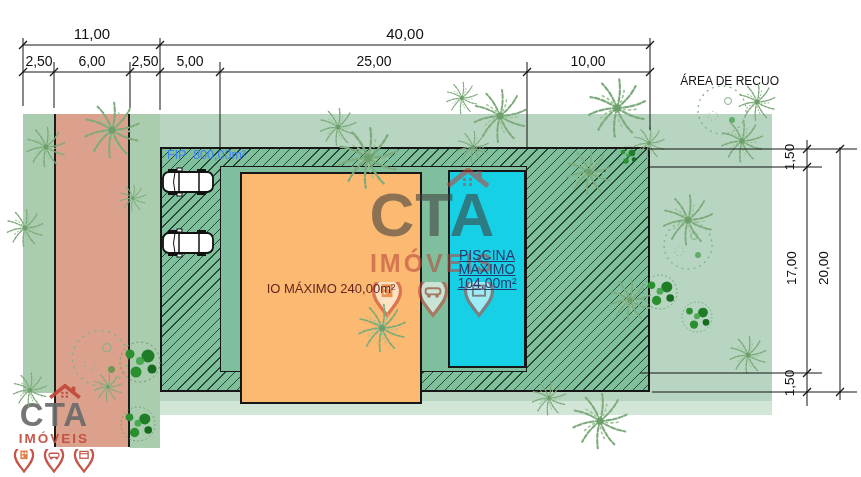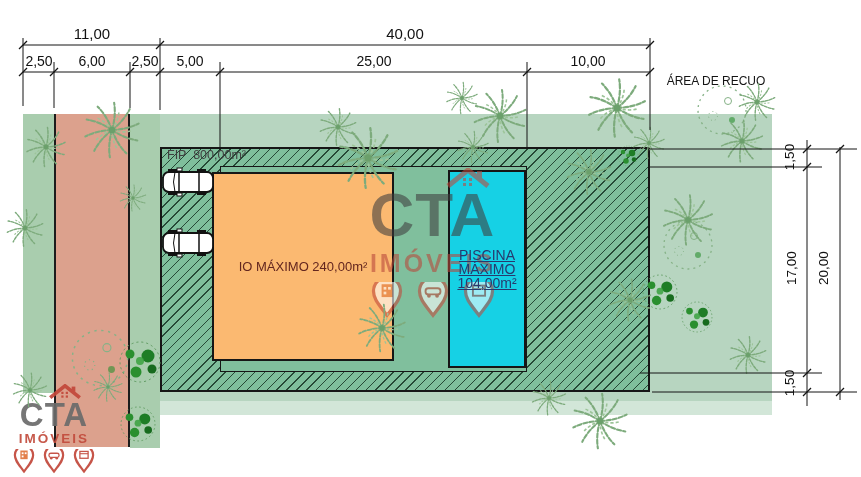--- a/index.html
+++ b/index.html
@@ -14,30 +14,30 @@
   .sidewalk-left{left:23px;top:114px;width:31px;height:279px;background:#a9cdae;}
   .road{left:54px;top:114px;width:76px;height:333px;background:#dca18d;
         border-left:2px solid #1c1c1c;border-right:2px solid #1c1c1c;}
   .sidewalk-right{left:130px;top:114px;width:30px;height:334px;background:#a9cdae;}
 
   
   .lot{left:160px;top:147px;width:490px;height:245px;background:#7fbf9c;border:2px solid #161616;
        background-image:repeating-linear-gradient(135deg,rgba(20,50,32,0) 0px,rgba(20,50,32,0) 6px,rgba(22,52,36,.85) 6px,rgba(22,52,36,.85) 7px);}
   .courtyard{left:220px;top:166px;width:307px;height:206px;background:#80bf9d;border:1.5px solid #161616;}
 
-  .house{left:212px;top:172px;width:182px;height:189px;background:#fbb971;border:2px solid #161616;
+  .house{left:240px;top:172px;width:182px;height:232px;background:#fbb971;border:2px solid #161616;
          display:flex;align-items:center;justify-content:center;}
   .house-label{color:#63261f;font-size:13px;white-space:nowrap;}
   .pool{left:448px;top:170px;width:78px;height:198px;background:#16d1e5;border:2px solid #161616;
         display:flex;align-items:center;justify-content:center;}
   .pool-label{color:#273a6e;font-size:14px;line-height:14px;text-align:center;text-decoration:underline;}
 
-  .fip-label{left:167px;top:148px;font-size:12.5px;color:#404040;white-space:pre;}
-
-  .recuo-label{left:653px;top:75px;width:126px;text-align:center;font-size:12px;line-height:13.5px;color:#141414;}
+  .fip-label{left:167px;top:148px;font-size:12.5px;color:#3b82f6;white-space:pre;}
+
+  .recuo-label{left:653px;top:75px;width:126px;text-align:right;font-size:12px;line-height:13.5px;color:#141414;}
 
   
   .wm-center{left:350px;top:168px;width:165px;opacity:.58;display:flex;flex-direction:column;align-items:center;}
   .wm-roof{align-self:center;margin-left:70px;}
   .wm-brand{font-size:62px;font-weight:bold;color:#3f3f3f;line-height:.82;letter-spacing:1px;}
   .wm-sub{font-size:25px;font-weight:bold;color:#b8473b;letter-spacing:3px;margin-top:8px;}
   .wm-pins{display:flex;gap:12px;margin-top:4px;}
 
   .logo{left:4px;top:384px;width:100px;display:flex;flex-direction:column;align-items:center;opacity:.92;}
   .logo-roof{margin-left:22px;}

